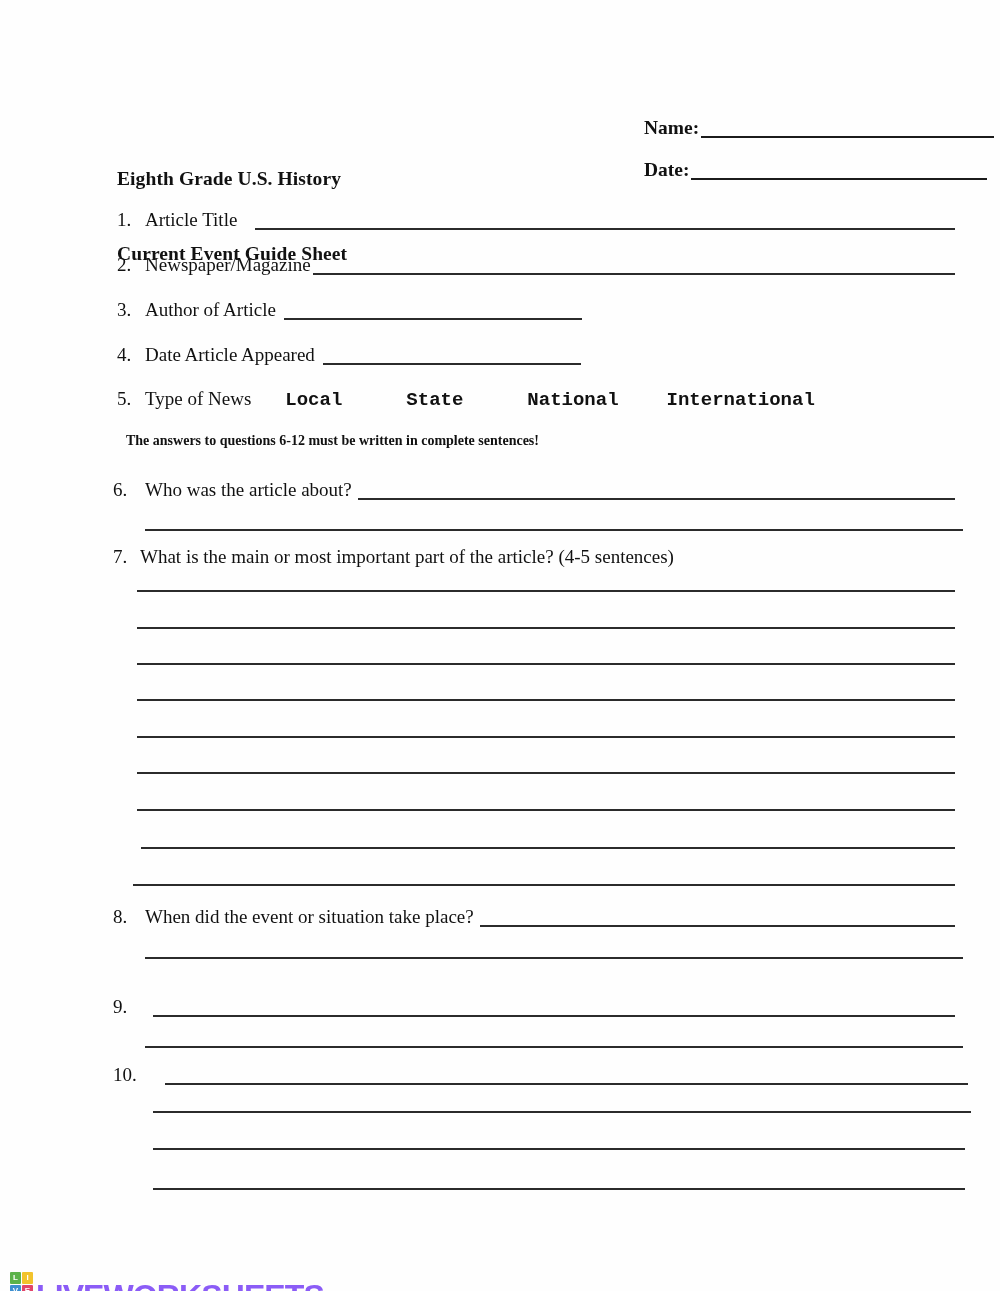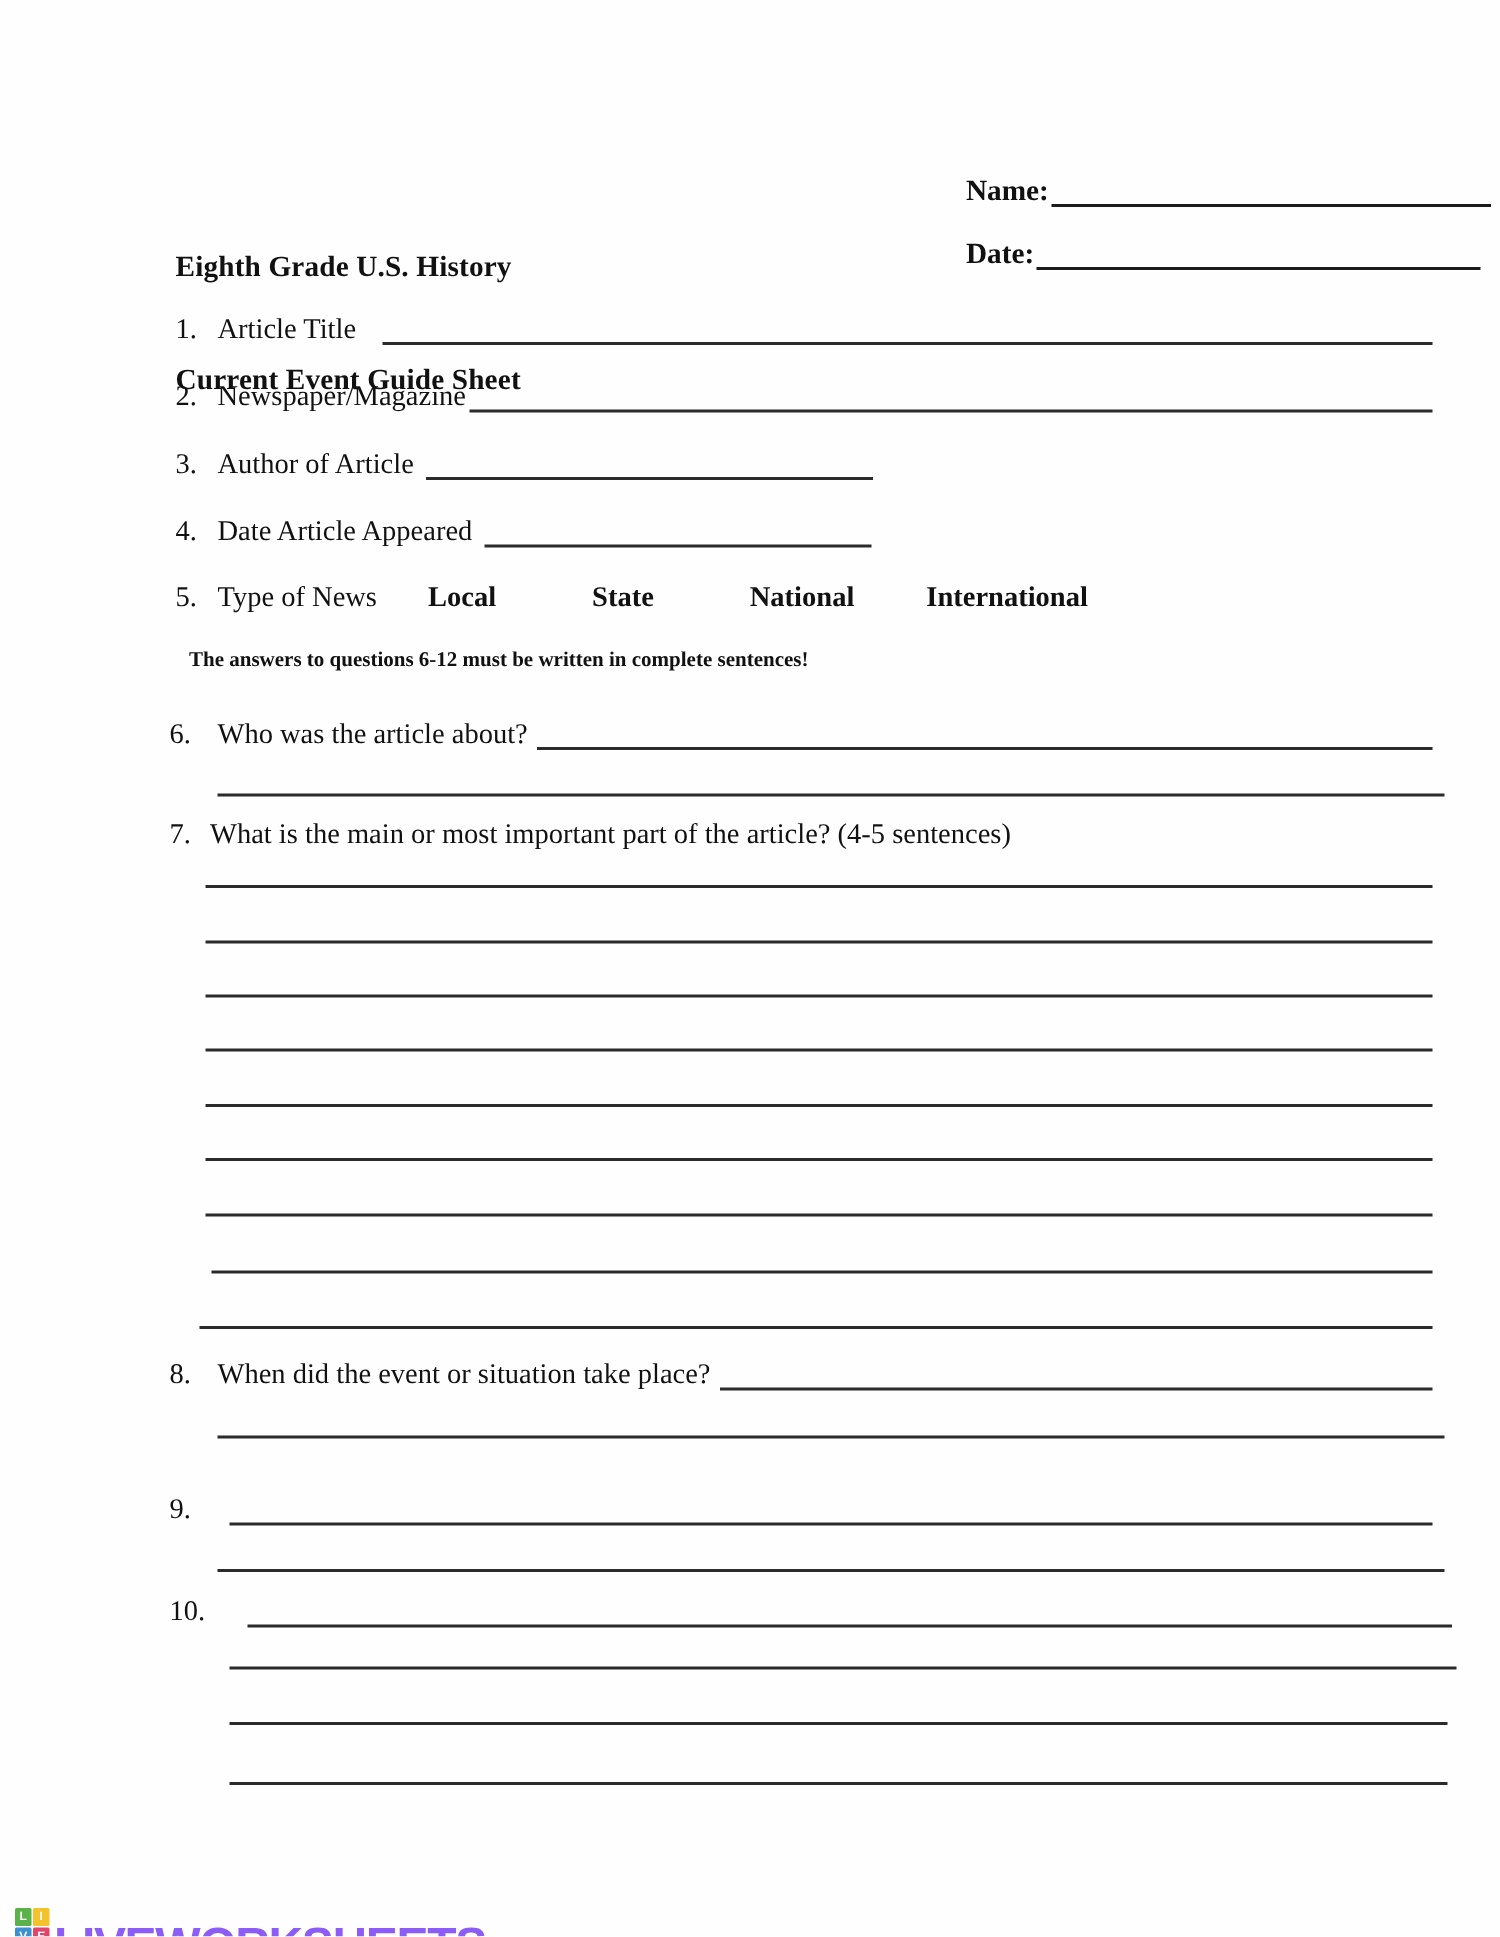--- a/index.html
+++ b/index.html
@@ -93,20 +93,21 @@
 
   
   .newstypes {
     display: flex;
     align-items: baseline;
   }
   .newstypes .opt {
     font-weight: bold;
     font-size: 19px;
     white-space: nowrap;
+    font-family: Liberation Mono, monospace;
   }
 
   .instruction {
     left: 126px;
     top: 433px;
     font-size: 14px;
     font-weight: bold;
     white-space: nowrap;
   }
 

